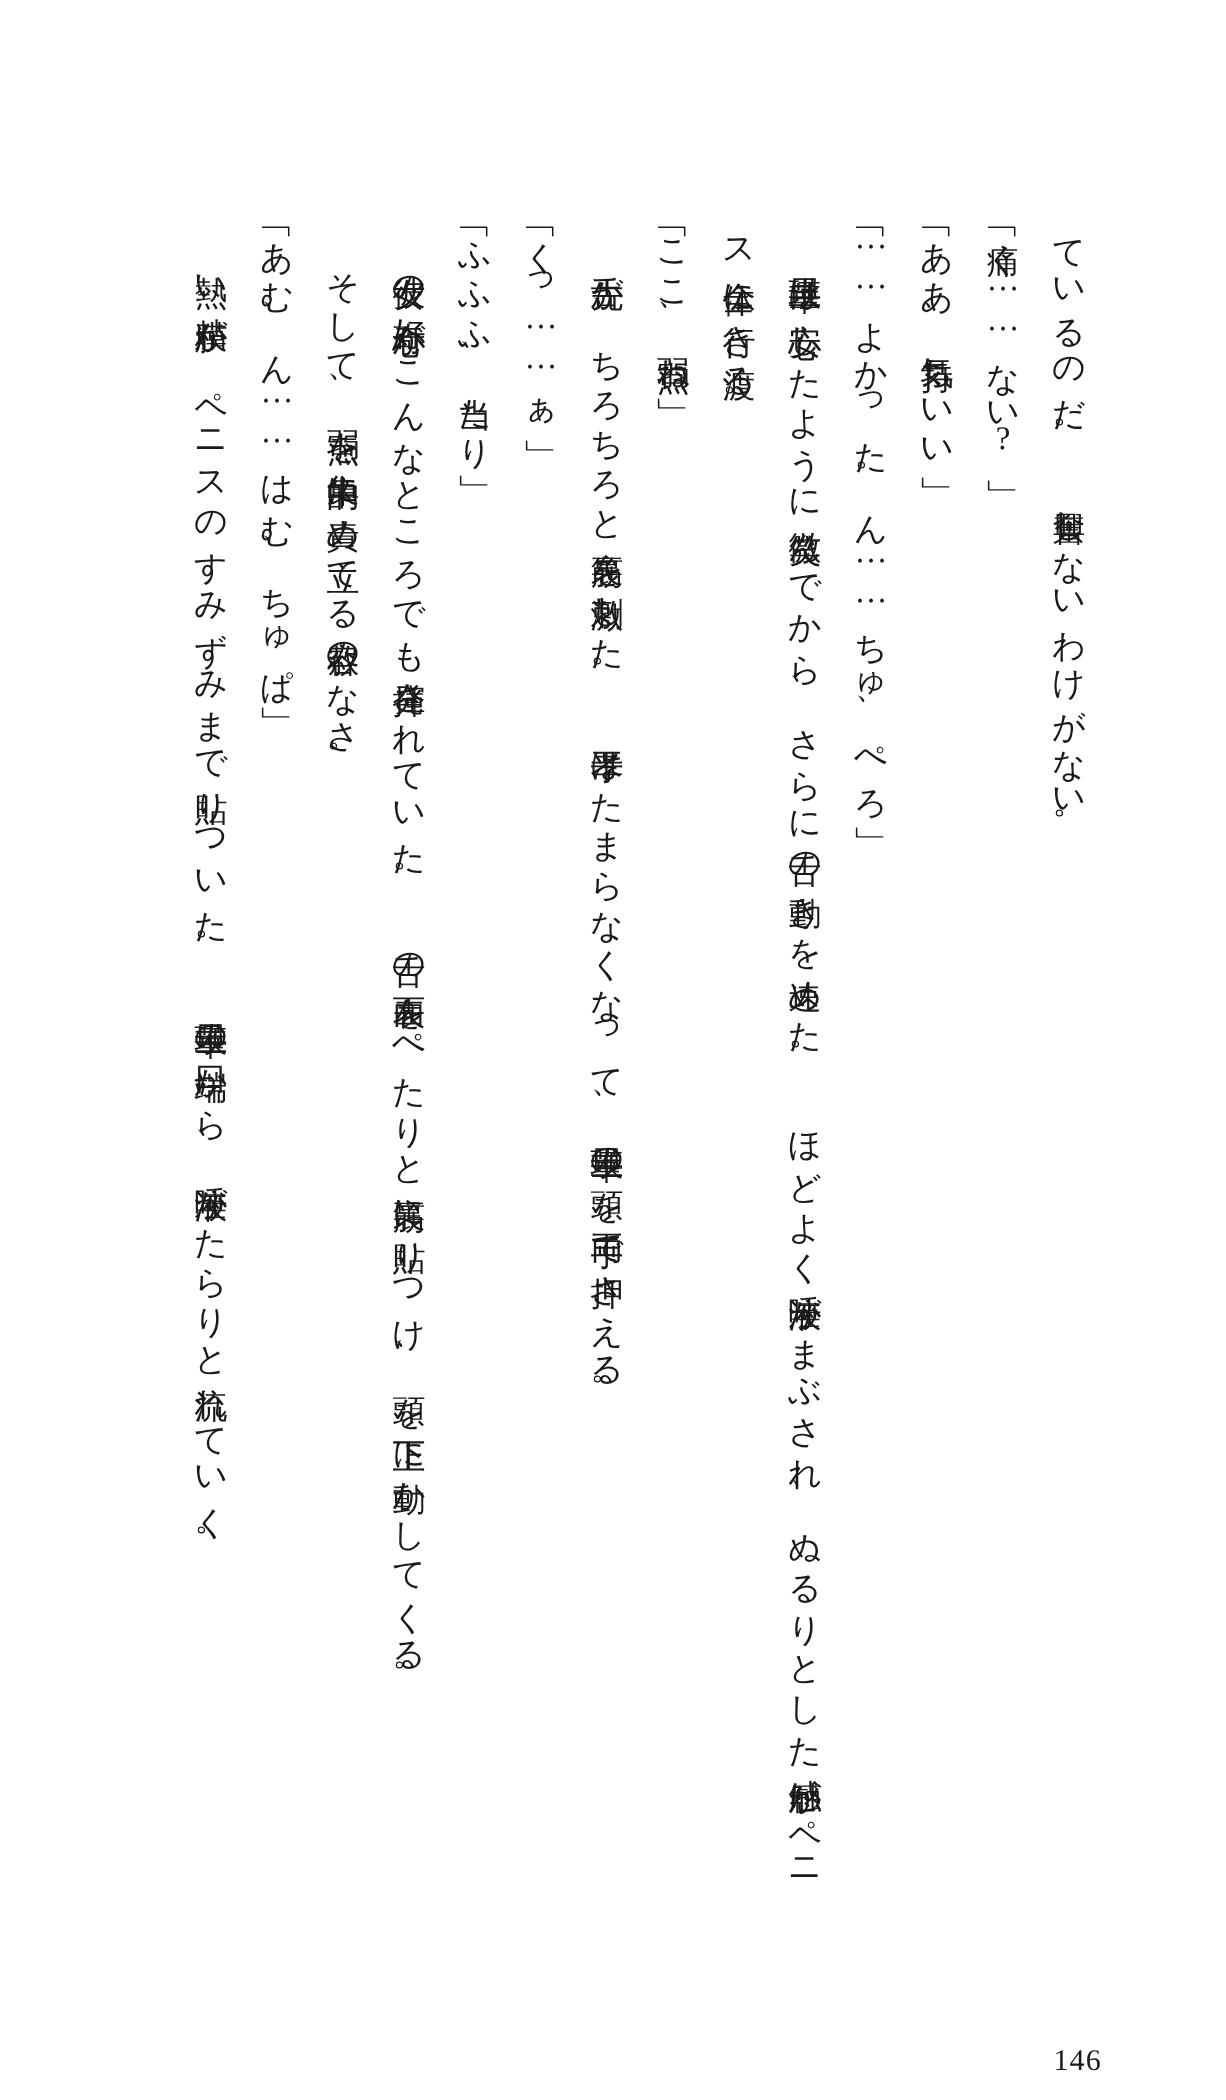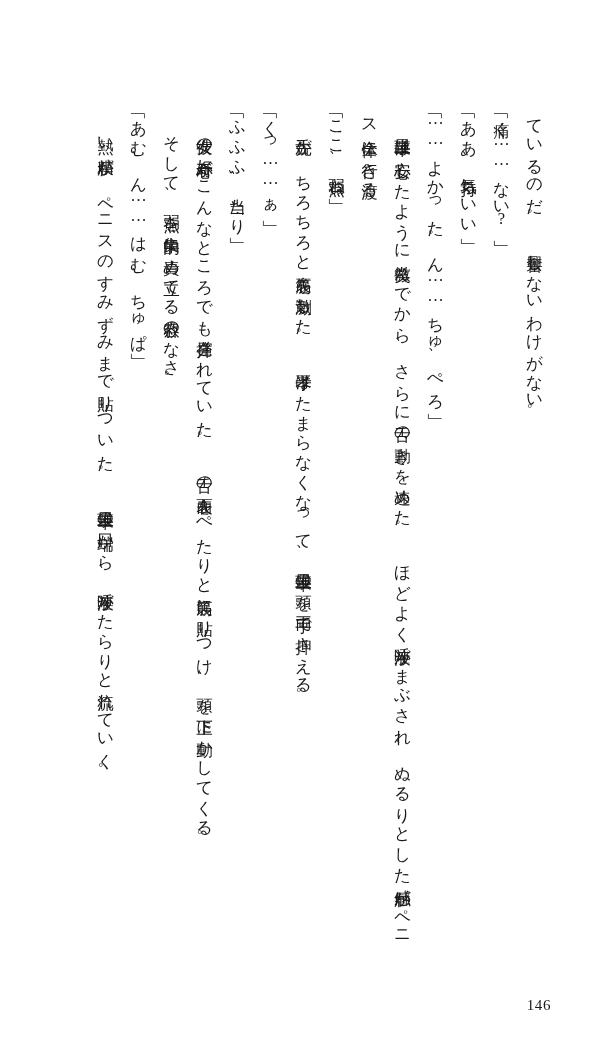--- a/index.html
+++ b/index.html
@@ -37,21 +37,21 @@
   .text-block p {
     margin: 0;
     padding: 0;
     text-indent: 0;
   }
   .text-block p.indent {
     text-indent: 1em;
   }
   .page-number {
     position: absolute;
-    bottom: 36px;
+    bottom: 10px;
     right: 62px;
     font-size: 15px;
     letter-spacing: 0.04em;
     color: #1a1a1a;
     font-family: "Liberation Serif", "DejaVu Serif", serif;
   }
 </style>
 </head>
 <body>
 

